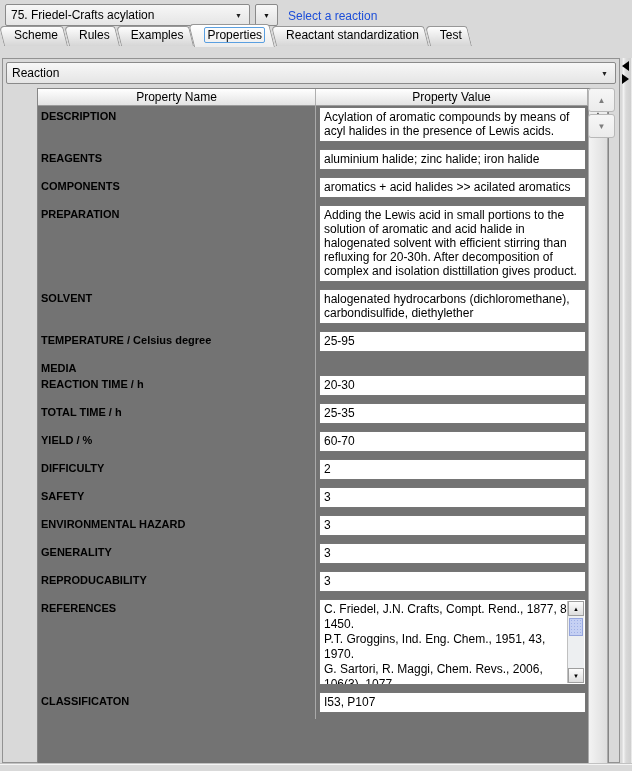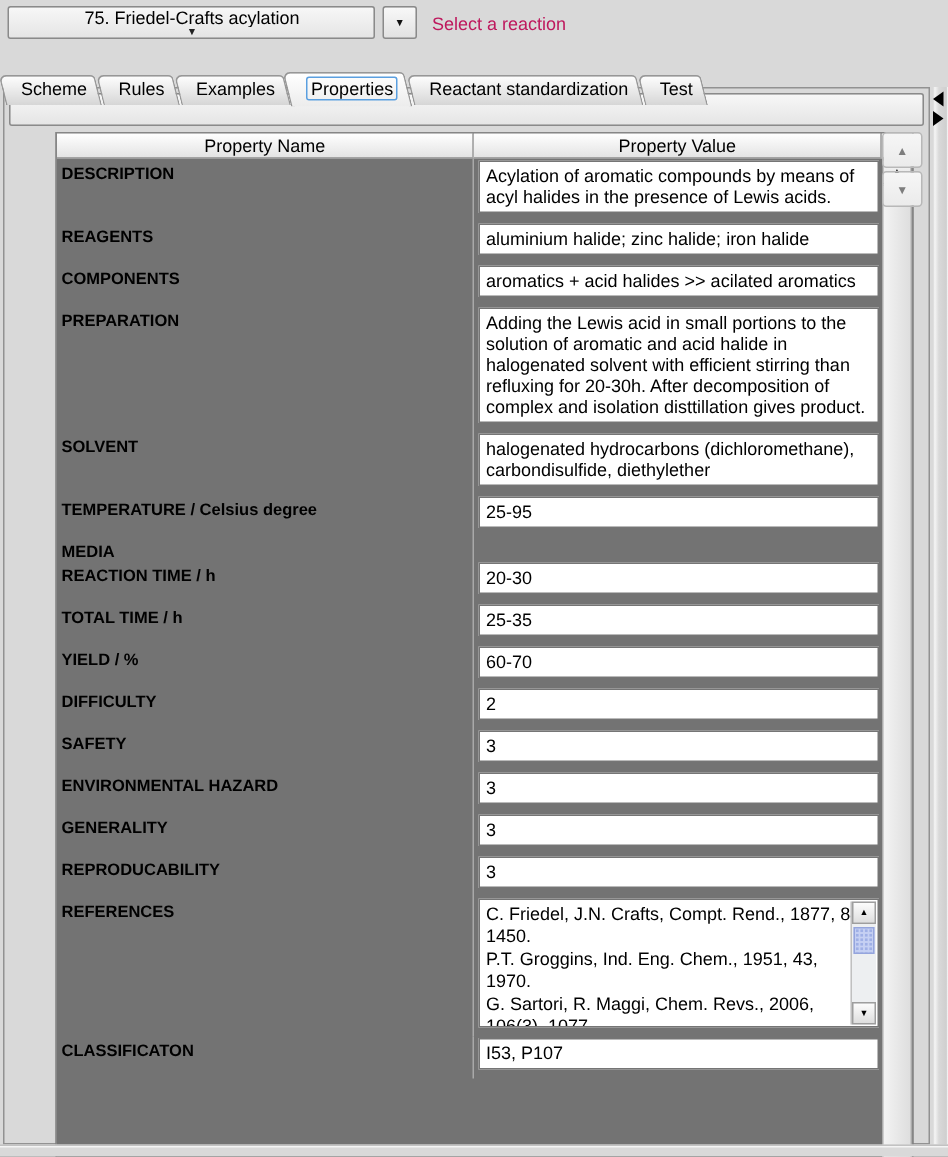--- a/index.html
+++ b/index.html
@@ -9,35 +9,35 @@
     background:#d9d9d9; overflow:hidden;
   }
   .app { position:relative; width:632px; height:771px; background:#d9d9d9; }
 
   
   .topbar { position:absolute; left:0; top:0; width:632px; height:34px; }
   .combo {
     position:absolute; height:22px; background:linear-gradient(#f7f7f7,#e5e5e5);
     border:1px solid #8a8a8a; border-radius:2px;
     display:flex; align-items:center; font-size:12px; color:#000;
-    padding:0 4px 0 5px; cursor:default;flex-direction:column;
+    padding:0 4px 0 5px; cursor:default;
   }
   .combo .combo-text { flex:1 1 auto; white-space:nowrap; overflow:hidden; }
   .combo .combo-arrow { flex:0 0 auto; font-size:7px; color:#222; padding:0 3px; }
   #reaction-combo { left:5px; top:4px; width:245px; }
   .drop-btn {
     position:absolute; left:255px; top:4px; width:23px; height:22px;
     background:linear-gradient(#f8f8f8,#e2e2e2); border:1px solid #8a8a8a;
     border-radius:2px; font-size:7px; color:#111; display:flex;
     align-items:center; justify-content:center; cursor:default;
   }
-  .hint { position:absolute; left:288px; top:9px; font-size:12px; color:#be185d; }
-
-  
-  .tabs { position:absolute; left:4px; top:47px; height:23px; display:flex;
+  .hint { position:absolute; left:288px; top:9px; font-size:12px; color:#1d4ed8; }
+
+  
+  .tabs { position:absolute; left:4px; top:23px; height:23px; display:flex;
           align-items:flex-end; gap:1px; z-index:3; }
   .tab { position:relative; padding:2px 10px 4px; font-size:12px; color:#000; cursor:default; }
   .tab::before {
     content:""; position:absolute; inset:0; z-index:-1;
     background:linear-gradient(#fdfdfd,#d6d6d6);
     border:1px solid #979797; border-bottom:none;
     border-top-left-radius:5px; border-top-right-radius:3px;
     transform:skewX(14deg); transform-origin:bottom left;
   }
   .tab.sel { padding:4px 12px 5px; margin-bottom:-1px; z-index:4; }

